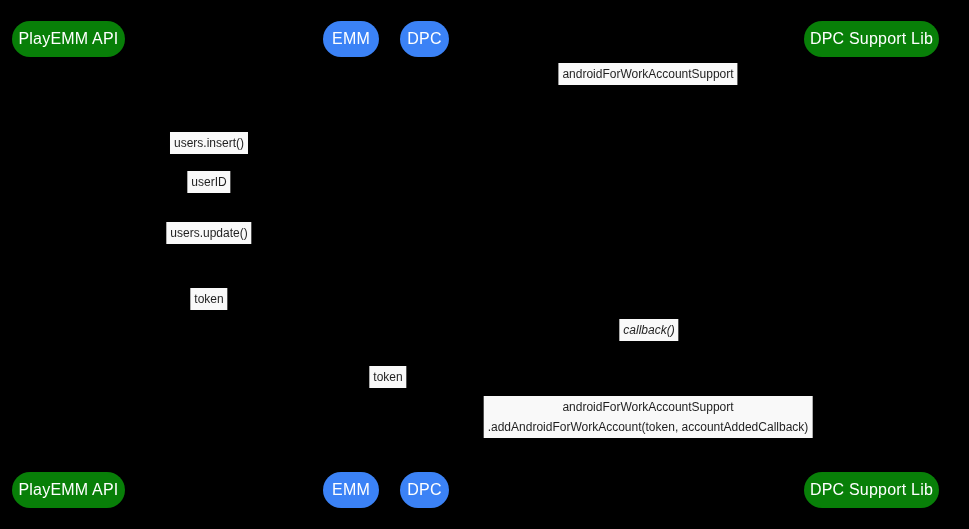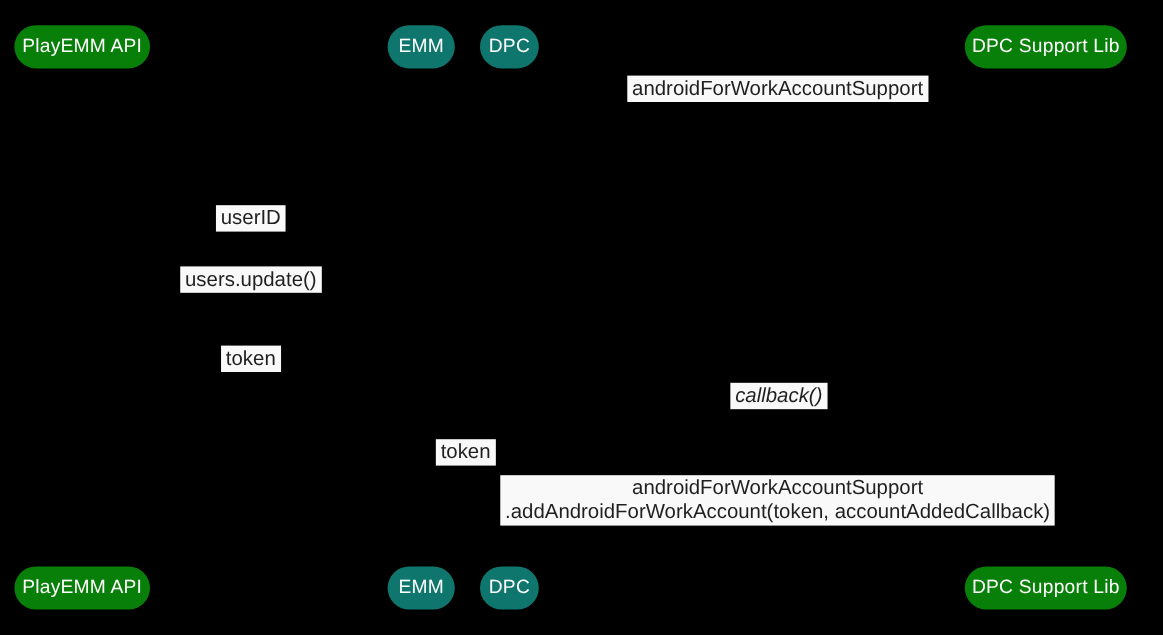--- a/index.html
+++ b/index.html
@@ -21,27 +21,27 @@
     display: flex;
     align-items: center;
     justify-content: center;
     color: #ffffff;
     font-size: 16px;
     letter-spacing: 0.2px;
     white-space: nowrap;
     border-radius: 18px;
   }
   .actor.green { background: #087f08; }
-  .actor.blue  { background: #0f766e; text-align: right; }
+  .actor.blue  { background: #3b82f6; text-align: right; }
   .msg {
     position: absolute;
     transform: translateX(-50%);
     background: #f9f9f9;
     color: #1f1f1f;
-    font-size: 17px;
+    font-size: 12px;
     line-height: 20px;
     text-align: center;
     padding: 1px 4px;
     white-space: nowrap;
   }
   .msg .line { display: block; white-space: nowrap; }
 </style>
 </head>
 <body>
 
@@ -49,20 +49,21 @@
 
   <div class="actor green" style="left:12px;  top:21px; width:113px;">PlayEMM API</div>
   <div class="actor blue" style="left:323px; top:21px; width:56px;">EMM</div>
   <div class="actor blue" style="left:400px; top:21px; width:49px;">DPC</div>
   <div class="actor green" style="left:804px; top:21px; width:135px;">DPC Support Lib</div>
 
   <div class="msg" style="left:648px; top:63px;">
     <span class="line">androidForWorkAccountSupport</span>
   </div>
 
+  <div class="msg" style="left:209px; top:132px;">users.insert()</div>
 
   <div class="msg" style="left:209px; top:171px;">userID</div>
 
   <div class="msg" style="left:209px; top:222px;">users.update()</div>
 
 
   <div class="msg" style="left:209px; top:288px;">token</div>
 
   <div class="msg" style="left:649px; top:319px;font-style:italic;">callback()</div>
 

